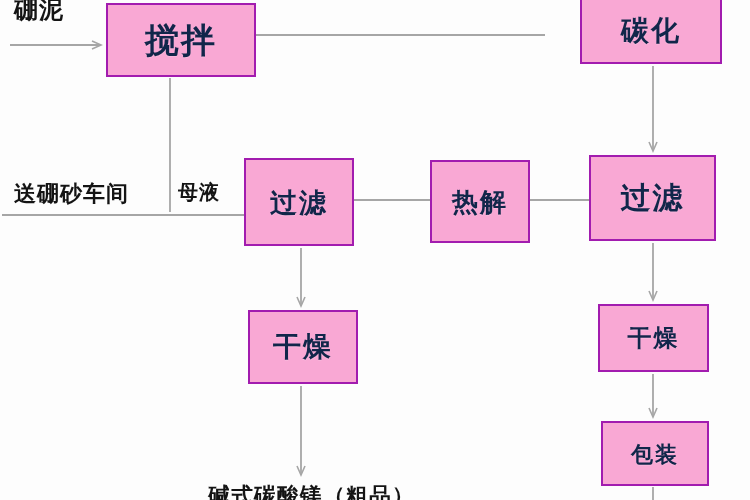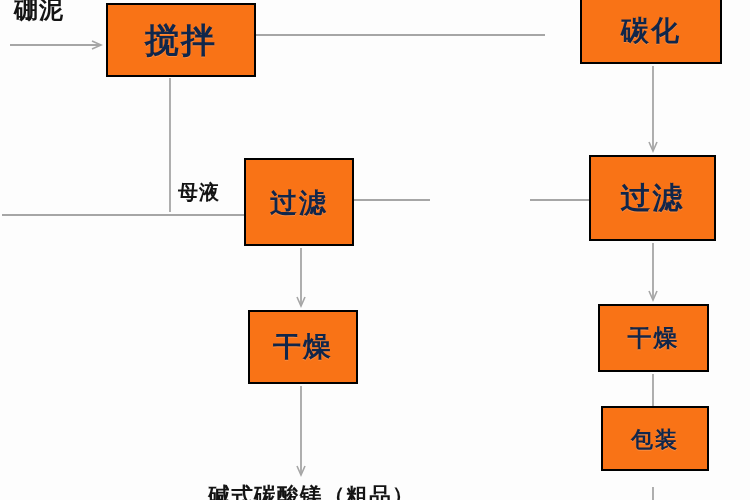--- a/index.html
+++ b/index.html
@@ -22,22 +22,22 @@
     position: absolute;
     left: 0;
     top: 0;
     width: 750px;
     height: 500px;
     pointer-events: none;
   }
   .node {
     position: absolute;
     box-sizing: border-box;
-    background: #f97316;
-    border: 2px solid #000000;
+    background: #f9a8d4;
+    border: 2px solid #a21caf;
     display: flex;
     align-items: center;
     justify-content: center;
     color: #11264a;
     font-weight: bold;
     letter-spacing: 2px;
     text-shadow: 0 1px 0 rgba(255,255,255,0.18);
     font-family: "DejaVu Serif", "Liberation Serif", serif;
   }
   .node-label {
@@ -97,37 +97,41 @@
   </div>
 
   <div class="node" style="left:580px; top:-2px; width:142px; height:66px; font-size:28px;">
     <span class="node-label">碳化</span>
   </div>
 
   <div class="node" style="left:244px; top:158px; width:110px; height:88px; font-size:27px;">
     <span class="node-label">过滤</span>
   </div>
 
+  <div class="node" style="left:430px; top:160px; width:100px; height:83px; font-size:26px;">
+    <span class="node-label">热解</span>
+  </div>
 
   <div class="node" style="left:589px; top:155px; width:127px; height:86px; font-size:30px;">
     <span class="node-label">过滤</span>
   </div>
 
   <div class="node" style="left:248px; top:310px; width:110px; height:74px; font-size:28px;">
     <span class="node-label">干燥</span>
   </div>
 
   <div class="node" style="left:598px; top:304px; width:111px; height:68px; font-size:24px;">
     <span class="node-label">干燥</span>
   </div>
 
-  <div class="node" style="left:601px; top:406px; width:108px; height:65px; font-size:22px;">
+  <div class="node" style="left:601px; top:421px; width:108px; height:65px; font-size:22px;">
     <span class="node-label">包装</span>
   </div>
 
   <div class="free-label" style="left:14px; top:-2px; font-size:24px;">硼泥</div>
 
+  <div class="free-label" style="left:14px; top:182px; font-size:22px;">送硼砂车间</div>
 
   <div class="free-label" style="left:178px; top:182px; font-size:20px;">母液</div>
 
   <div class="free-label" style="left:208px; top:484px; font-size:22px;">碱式碳酸镁（粗品）</div>
 
 </div>
 
 </body></html>

